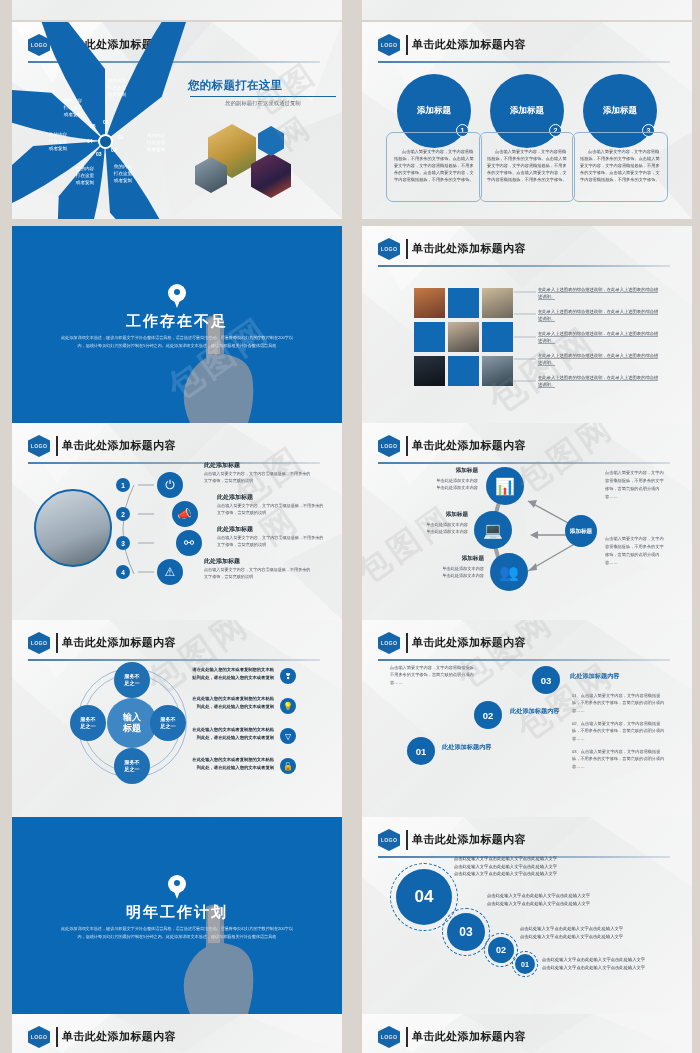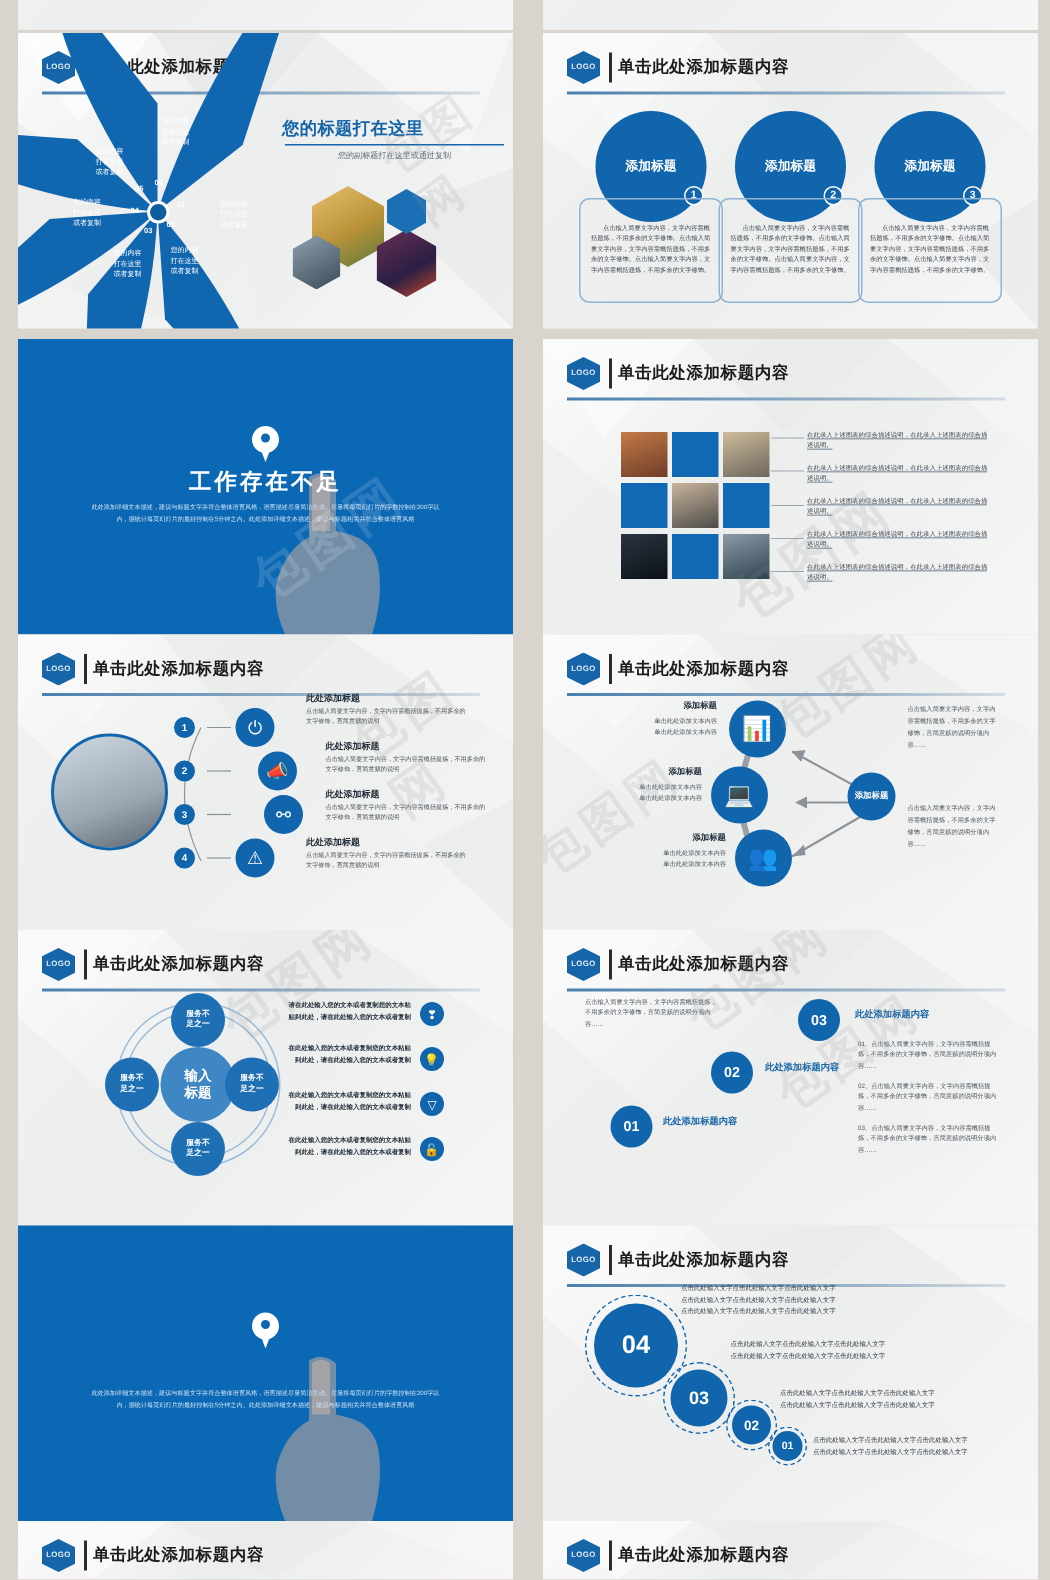--- a/index.html
+++ b/index.html
@@ -606,20 +606,21 @@
         <svg viewBox="0 0 100 135" preserveAspectRatio="none">
           <path d="M44 28 L44 68 Q30 76 24 93 Q18 110 28 135 L86 135 Q94 108 90 86 Q86 70 70 66 L62 64 L62 30 Q53 22 44 28 Z" fill="#d9b29a" opacity=".55"></path>
           <path d="M46 30 L46 64 L58 64 L58 30 Q52 25 46 30 Z" fill="#e6c0a8" opacity=".5"></path>
         </svg>
       </div>
       <div class="pin">
           <b></b>
           <s></s>
           <u></u>
         </div>
+      <div class="blue-title">明年工作计划</div>
       <div class="blue-body">此处添加详细文本描述，建议与标题文字并符合整体语言风格，语言描述尽量简洁生动。尽量将每页幻灯片的字数控制在200字以内，据统计每页幻灯片的最好控制在5分钟之内。此处添加详细文本描述，建议与标题相关并符合整体语言风格</div>
     </div>
 
     <div class="slide right">
       <div class="poly">
         <svg viewBox="0 0 330 197" preserveAspectRatio="none">
           <polygon points="0,0 102,0 46,60" fill="#fafafa" opacity=".7"></polygon>
           <polygon points="102,0 228,0 160,58" fill="#e8e9ea" opacity=".55"></polygon>
           <polygon points="228,0 330,0 330,70" fill="#f6f6f6" opacity=".7"></polygon>
           <polygon points="0,60 80,128 0,197" fill="#ededed" opacity=".6"></polygon>

